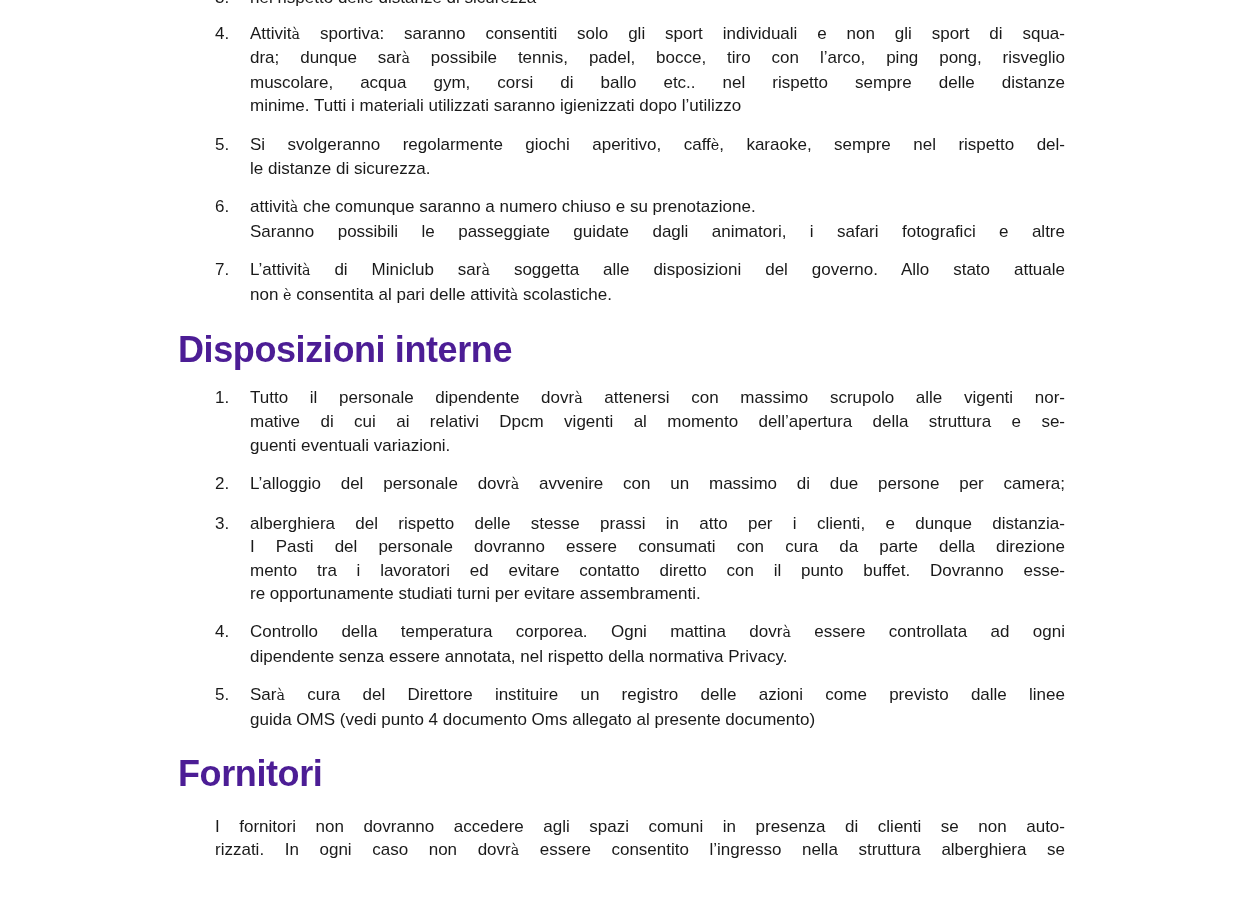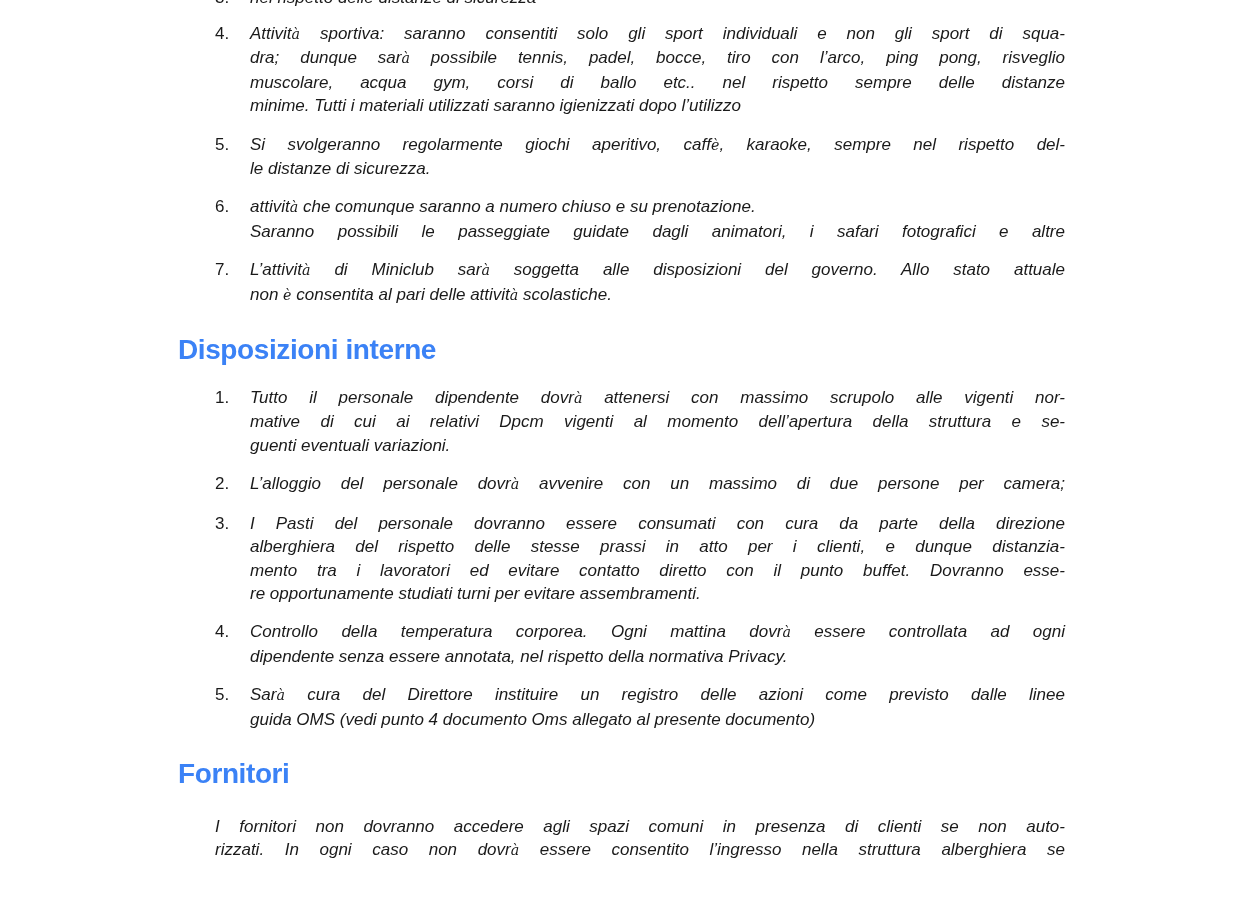--- a/index.html
+++ b/index.html
@@ -7,36 +7,36 @@
   .page {
     position: relative;
     width: 1241px;
     height: 900px;
     background: #ffffff;
     overflow: hidden;
     color: #1a1a1a;
     font-family: "Liberation Sans", "DejaVu Sans", sans-serif;
   }
   .doc-body { font-size: 17px; line-height: 23.4px; }
-  .jline { text-align: justify; text-align-last: justify; font-style: italic; }
+  .jline { text-align: justify; text-align-last: justify; }
   .jline.last { text-align-last: left; }
   .acc { font-family: "DejaVu Serif", serif; font-size: 0.84em; }
   .list { margin-left: 215px; width: 850px; }
   .list-item { display: flex; margin-bottom: 15px; }
   .list-item .num { flex: 0 0 35px; width: 35px; }
   .list-item .item-text { flex: 1 1 auto; min-width: 0; }
   .clip-top { height: 9px; overflow: hidden; }
   .clip-top .clip-shift { margin-top: -14px; }
   .intro-list { margin-top: 13px; }
   h2.sec {
     margin: 0 0 0 178px;
-    font-size: 28px;
+    font-size: 36px;
     line-height: 34px;
     font-weight: 700;
-    color: #3b82f6;
+    color: #4c1d95;
     letter-spacing: -0.4px;
     font-family: "Liberation Sans", "DejaVu Sans", sans-serif;
   }
   #h-disposizioni { margin-top: 26px; margin-bottom: 19px; }
   #h-fornitori { margin-top: 26px; margin-bottom: 24px; }
   .para { margin-left: 215px; width: 850px; }
 </style>
 </head>
 <body>
 
@@ -98,22 +98,22 @@
       </div>
       <div class="list-item">
         <div class="num">2.</div>
         <div class="item-text">
           <div class="jline">L’alloggio del personale dovr<span class="acc">à</span> avvenire con un massimo di due persone per camera;</div>
         </div>
       </div>
       <div class="list-item">
         <div class="num">3.</div>
         <div class="item-text">
+          <div class="jline">alberghiera del rispetto delle stesse prassi in atto per i clienti, e dunque distanzia-</div>
           <div class="jline">I Pasti del personale dovranno essere consumati con cura da parte della direzione</div>
-          <div class="jline">alberghiera del rispetto delle stesse prassi in atto per i clienti, e dunque distanzia-</div>
           <div class="jline">mento tra i lavoratori ed evitare contatto diretto con il punto buffet. Dovranno esse-</div>
           <div class="jline last">re opportunamente studiati turni per evitare assembramenti.</div>
         </div>
       </div>
       <div class="list-item">
         <div class="num">4.</div>
         <div class="item-text">
           <div class="jline">Controllo della temperatura corporea. Ogni mattina dovr<span class="acc">à</span> essere controllata ad ogni</div>
           <div class="jline last">dipendente senza essere annotata, nel rispetto della normativa Privacy.</div>
         </div>

